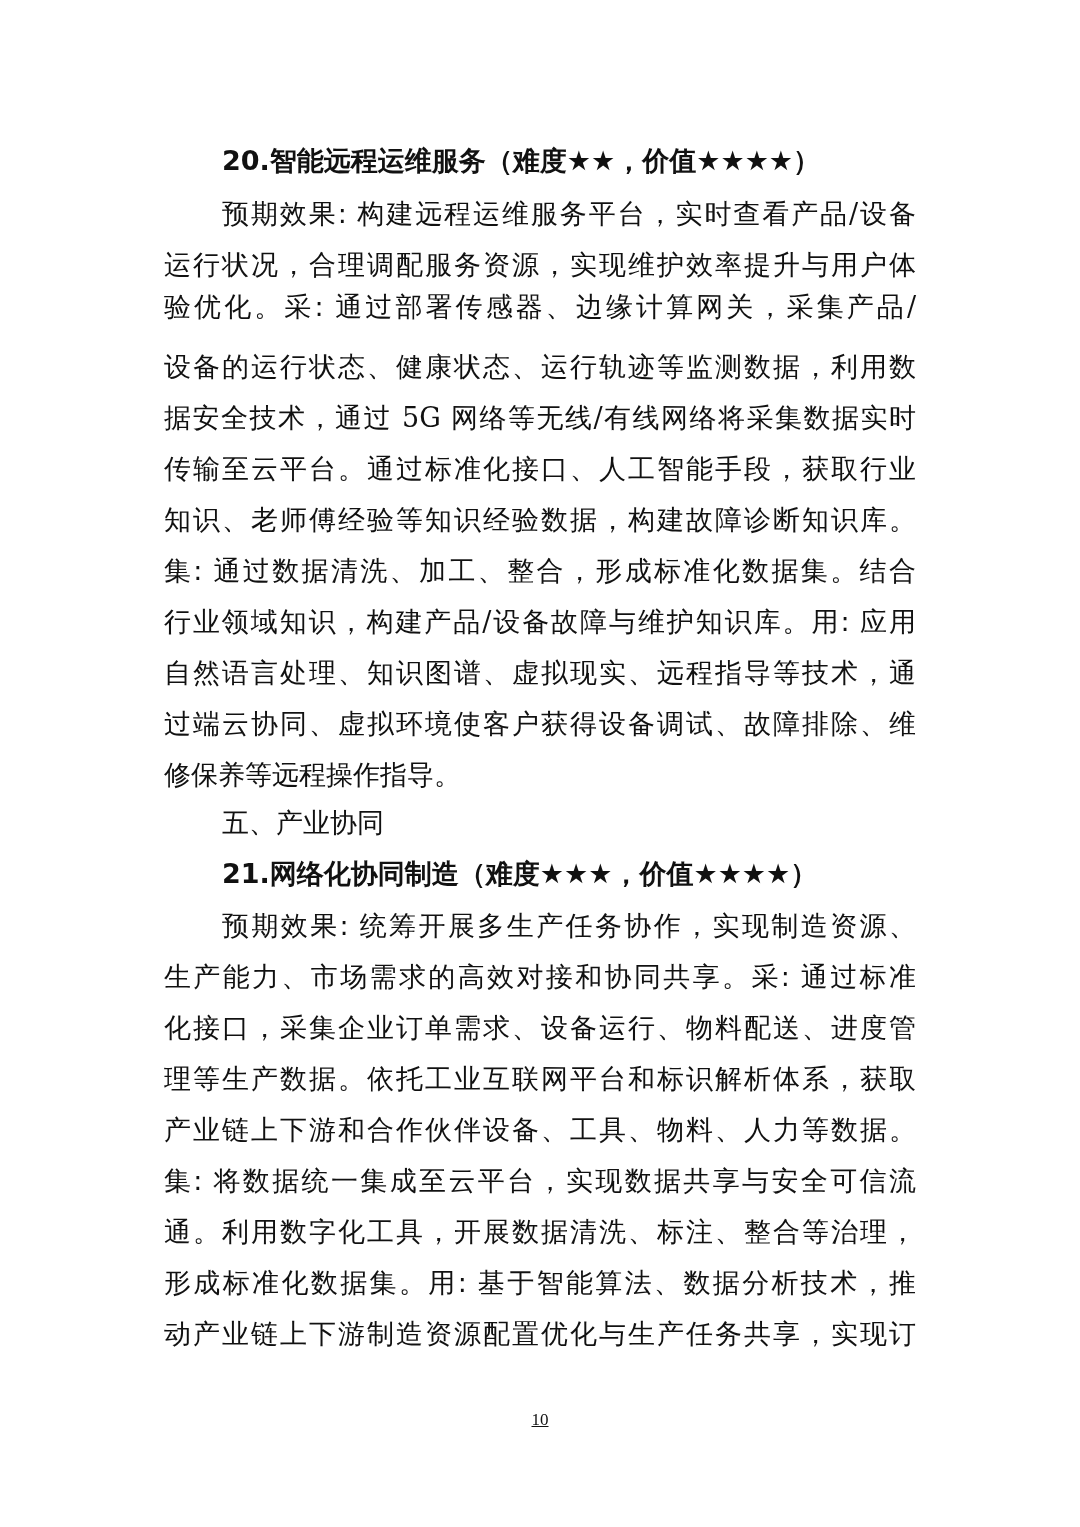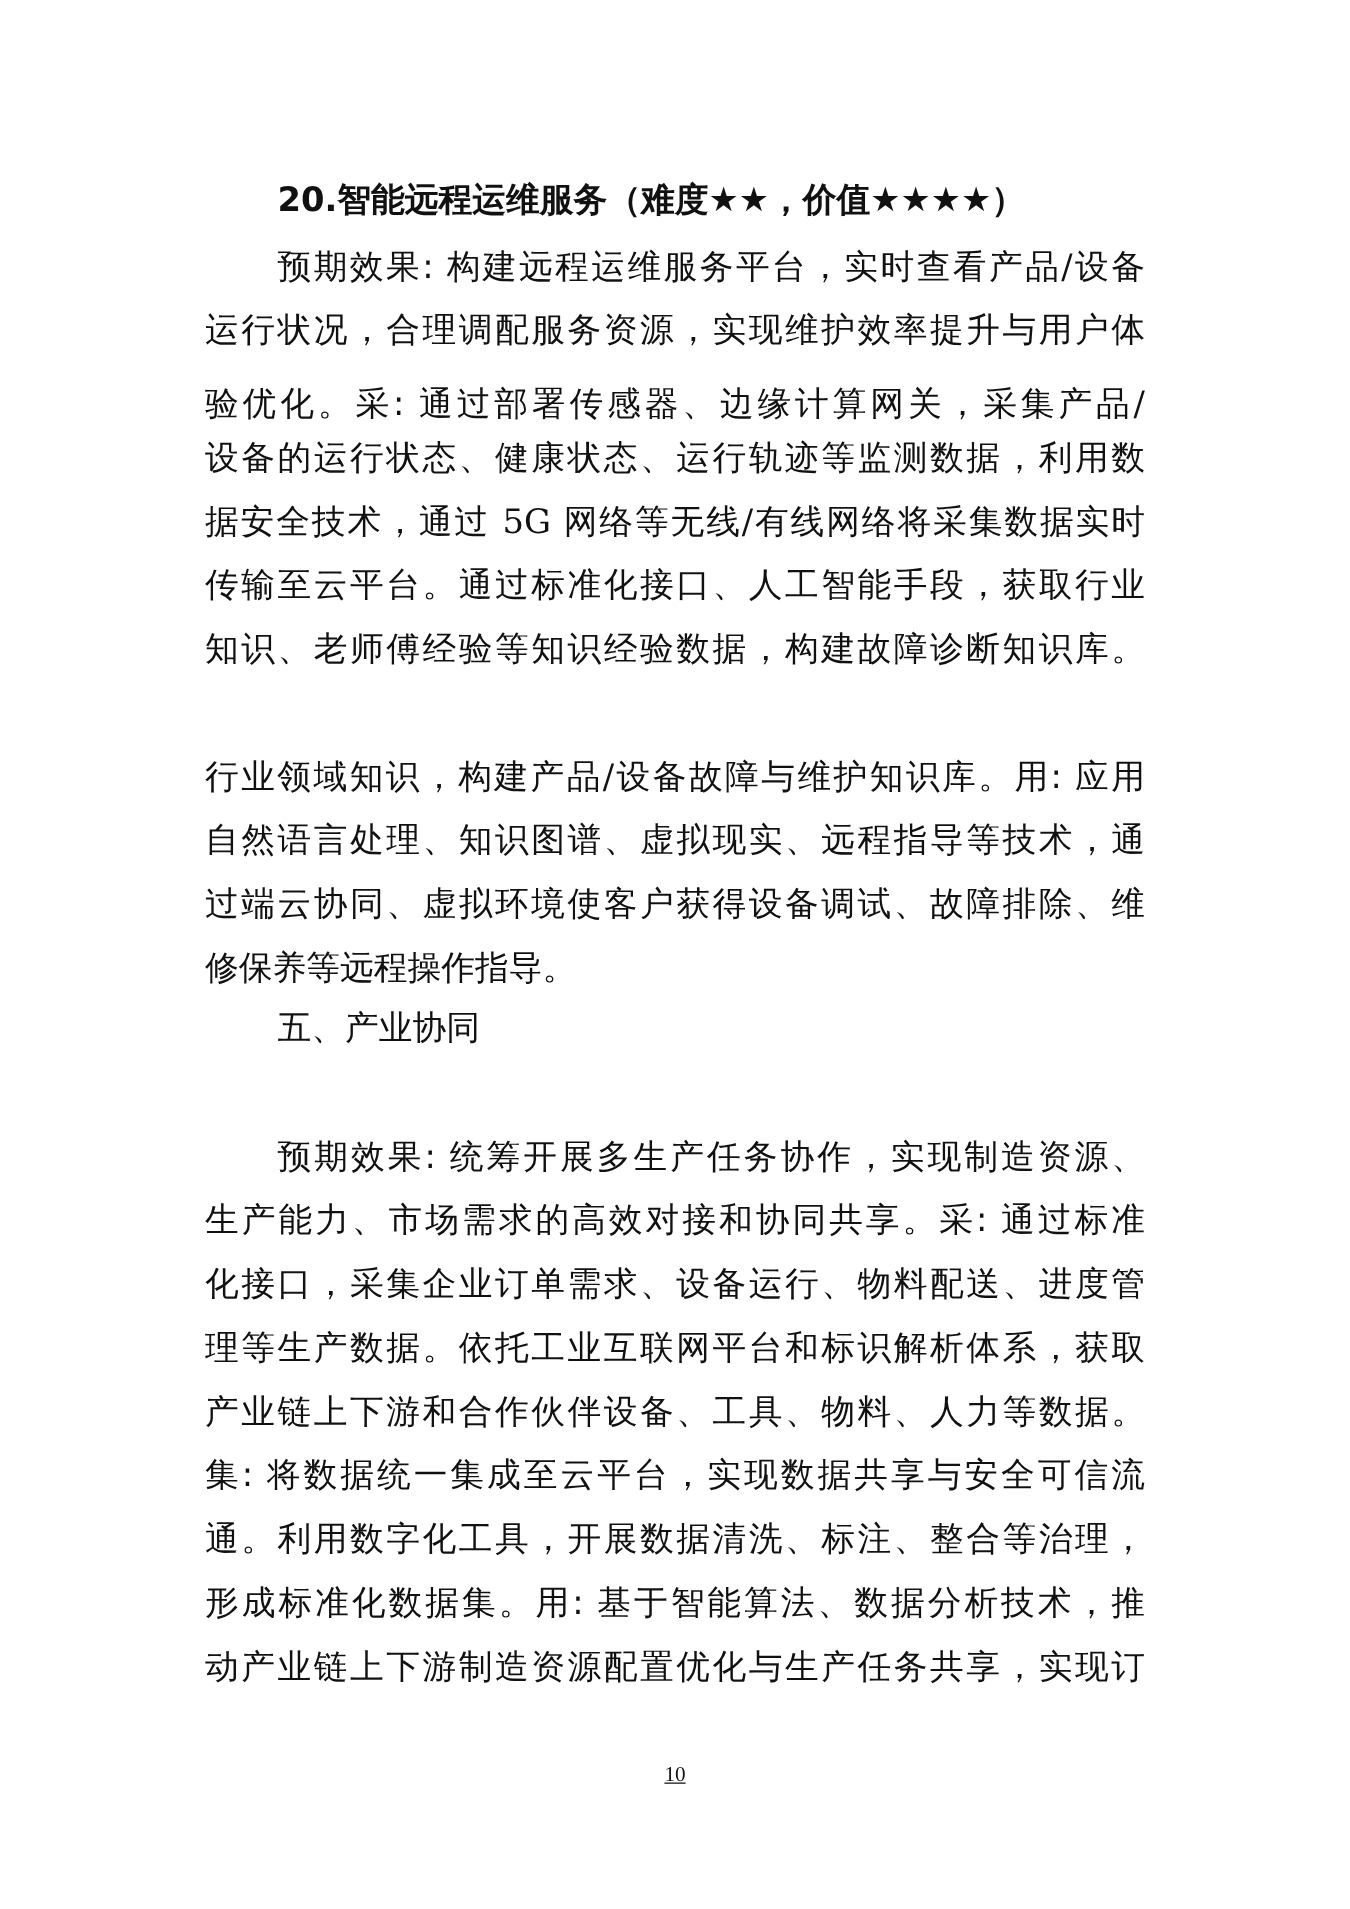--- a/index.html
+++ b/index.html
@@ -18,32 +18,34 @@
 </style>
 </head>
 <body>
 
 <div class="page">
 
   <div class="line indent h" style="top:135px">20.智能远程运维服务（难度★★，价值★★★★）</div>
 
   <div class="line indent" style="top:188px"><span class="b">预期效果:</span><span> 构建远程运维服务平台，实时查看产品/设备</span></div>
   <div class="line" style="top:239px">运行状况，合理调配服务资源，实现维护效率提升与用户体</div>
-  <div class="line" style="top:298px"><span>验优化。</span><span class="b">采:</span><span> 通过部署传感器、边缘计算网关，采集产品/</span></div>
+  <div class="line" style="top:281px"><span>验优化。</span><span class="b">采:</span><span> 通过部署传感器、边缘计算网关，采集产品/</span></div>
   <div class="line" style="top:341px">设备的运行状态、健康状态、运行轨迹等监测数据，利用数</div>
   <div class="line" style="top:392px">据安全技术，通过 5G 网络等无线/有线网络将采集数据实时</div>
   <div class="line" style="top:443px">传输至云平台。通过标准化接口、人工智能手段，获取行业</div>
   <div class="line" style="top:494px">知识、老师傅经验等知识经验数据，构建故障诊断知识库。</div>
+  <div class="line" style="top:545px"><span class="b">集:</span><span> 通过数据清洗、加工、整合，形成标准化数据集。结合</span></div>
   <div class="line" style="top:596px"><span>行业领域知识，构建产品/设备故障与维护知识库。</span><span class="b">用:</span><span> 应用</span></div>
   <div class="line" style="top:647px">自然语言处理、知识图谱、虚拟现实、远程指导等技术，通</div>
   <div class="line" style="top:698px">过端云协同、虚拟环境使客户获得设备调试、故障排除、维</div>
   <div class="line last" style="top:749px">修保养等远程操作指导。</div>
 
   <div class="line indent last" style="top:797px">五、产业协同</div>
 
+  <div class="line indent h" style="top:848px">21.网络化协同制造（难度★★★，价值★★★★）</div>
 
   <div class="line" style="top:951px"><span>生产能力、市场需求的高效对接和协同共享。</span><span class="b">采:</span><span> 通过标准</span></div>
   <div class="line indent" style="top:900px"><span class="b">预期效果:</span><span> 统筹开展多生产任务协作，实现制造资源、</span></div>
   <div class="line" style="top:1002px">化接口，采集企业订单需求、设备运行、物料配送、进度管</div>
   <div class="line" style="top:1053px">理等生产数据。依托工业互联网平台和标识解析体系，获取</div>
   <div class="line" style="top:1104px">产业链上下游和合作伙伴设备、工具、物料、人力等数据。</div>
   <div class="line" style="top:1155px"><span class="b">集:</span><span> 将数据统一集成至云平台，实现数据共享与安全可信流</span></div>
   <div class="line" style="top:1206px">通。利用数字化工具，开展数据清洗、标注、整合等治理，</div>
   <div class="line" style="top:1257px"><span>形成标准化数据集。</span><span class="b">用:</span><span> 基于智能算法、数据分析技术，推</span></div>
   <div class="line" style="top:1308px">动产业链上下游制造资源配置优化与生产任务共享，实现订</div>

